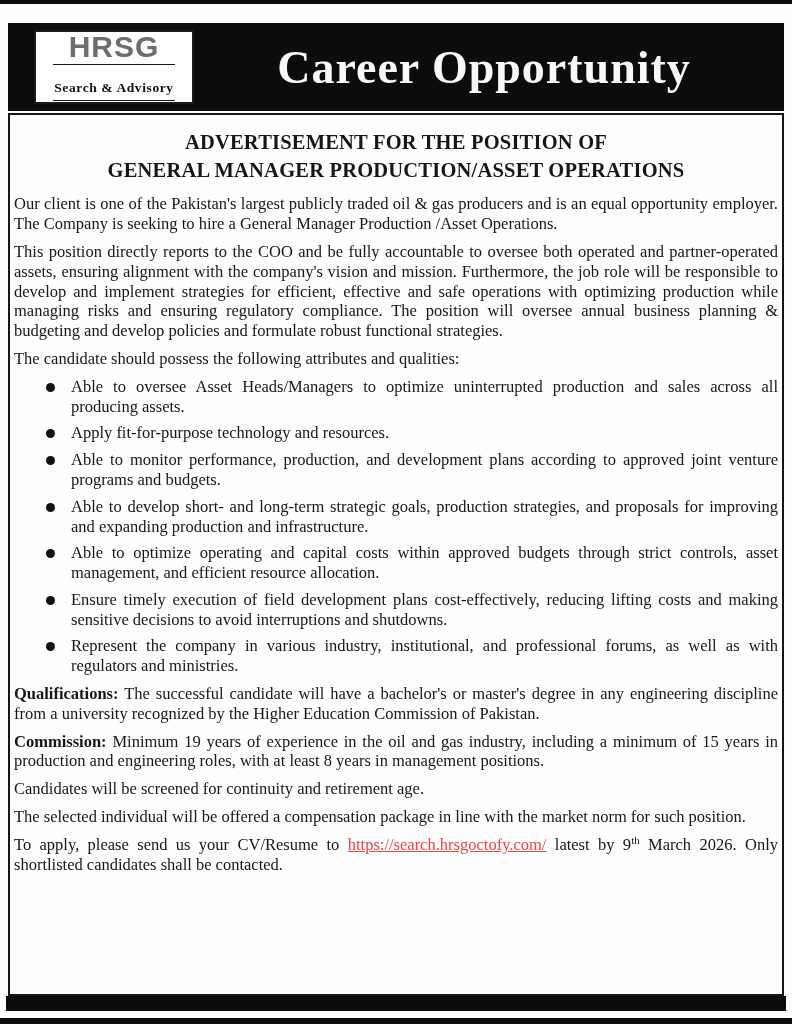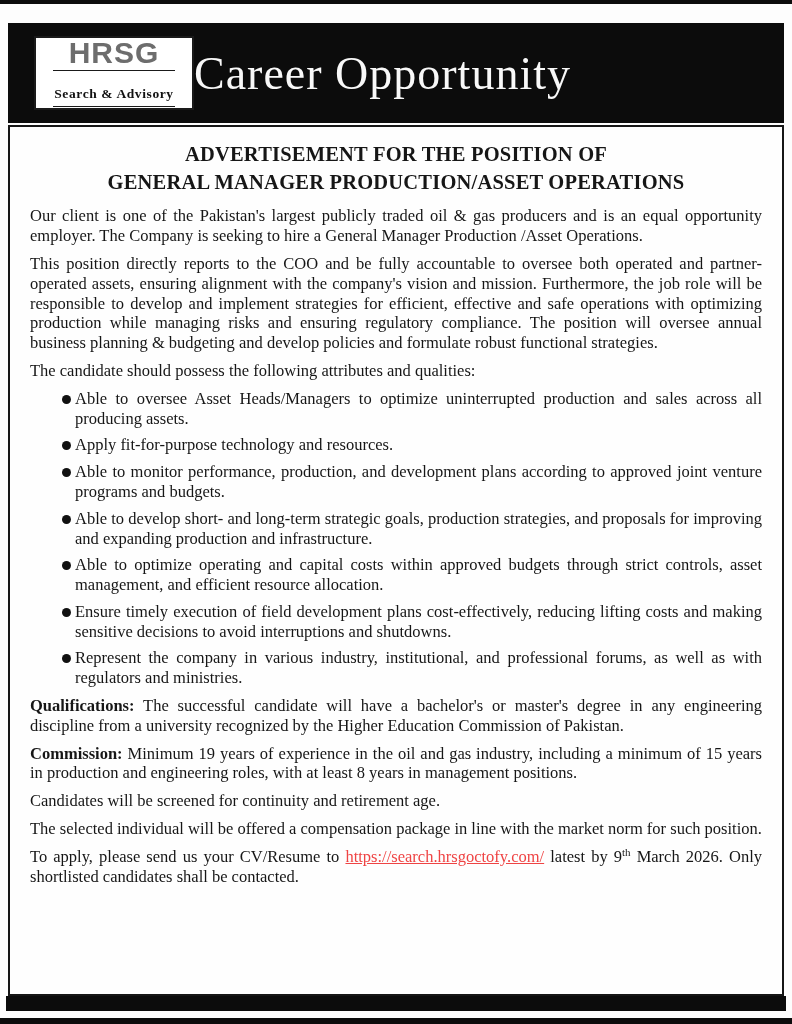--- a/index.html
+++ b/index.html
@@ -9,62 +9,62 @@
     background: #fdfdfd;
     color: #161616;
     font-family: "Liberation Serif", serif;
     display: flex; flex-direction: column;
     overflow: hidden;
   }
 
   .top-rule { flex: none; height: 4px; background: #0c0c0c; margin-bottom: 19px; }
 
   .masthead {
-    flex: none; height: 100px; margin: 0 8px;
+    flex: none; height: 88px; margin: 0 8px;
     background: #0c0c0c;
     display: flex; align-items: center;
   }
   .logo-box {
     width: 160px; height: 74px; margin-left: 26px;
     background: #ffffff; border: 2px solid #1a1a1a;
     display: flex; flex-direction: column; align-items: center; justify-content: center;
     flex: none;
   }
   .logo-name {
     font-family: "Liberation Sans", sans-serif;
     font-weight: bold; font-size: 30px; line-height: 1;
     color: #6d6d6d; letter-spacing: 1px;
   }
   .logo-rule { width: 122px; height: 2px; background: #1a1a1a; margin: 2px 0; }
   .logo-tagline {
     font-size: 13.5px; font-weight: bold; letter-spacing: 0.6px;
     color: #111; margin: 13px 0 2px;
   }
   .masthead-title {
-    flex: 1; margin: 0 10px 0 0;
-    color: #f8f8f8; font-size: 46px; font-weight: normal; letter-spacing: 1px;
+    flex: 1; text-align: center; margin: 0 10px 0 0;
+    color: #f8f8f8; font-size: 46px; font-weight: bold; letter-spacing: 1px;
   }
 
   .ad-box {
     flex: 1 1 auto; margin: 2px 8px 0;
     border: 2px solid #161616; background: #fefefe;
-    padding: 12px 20px 8px;
+    padding: 12px 4px 8px;
     overflow: hidden;
   }
   .ad-heading {
     text-align: center; font-weight: bold;
     font-size: 20.5px; line-height: 1.35; letter-spacing: 0.2px;
     margin: 2px 0 10px;
   }
   .para {
     margin: 0 0 8px; text-align: justify;
     font-size: 16.5px; line-height: 1.2;
   }
   .bullets { list-style: none; margin: 0 0 8px; padding: 0 0 0 32px; }
-  .bullet { display: flex; gap: 4px; margin: 0 0 7px; }
+  .bullet { display: flex; gap: 16px; margin: 0 0 7px; }
   .dot { flex: none; width: 9px; height: 9px; border-radius: 50%; background: #111; margin-top: 6px; }
   .bullet-text { flex: 1; text-align: justify; font-size: 16.5px; line-height: 1.2; }
   .bold-label { font-weight: bold; margin-top: 23px; }
   .link { color: #ef4444; text-decoration: underline; cursor: pointer; }
   sup { font-size: 11px; line-height: 0; }
 
   .bottom-band { flex: none; height: 15px; background: #0c0c0c; margin: 0 6px; }
   .bottom-rule { flex: none; height: 6px; background: #0c0c0c; margin-top: 7px; }
 </style>
 </head>

